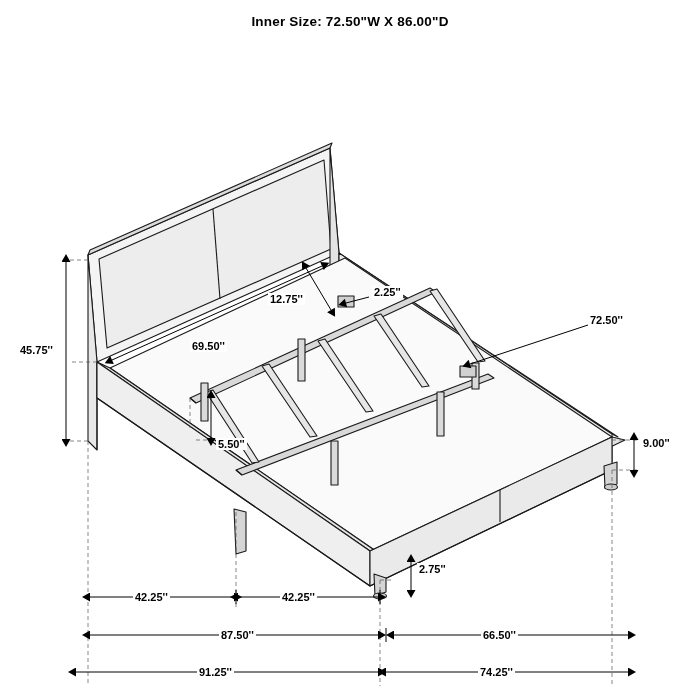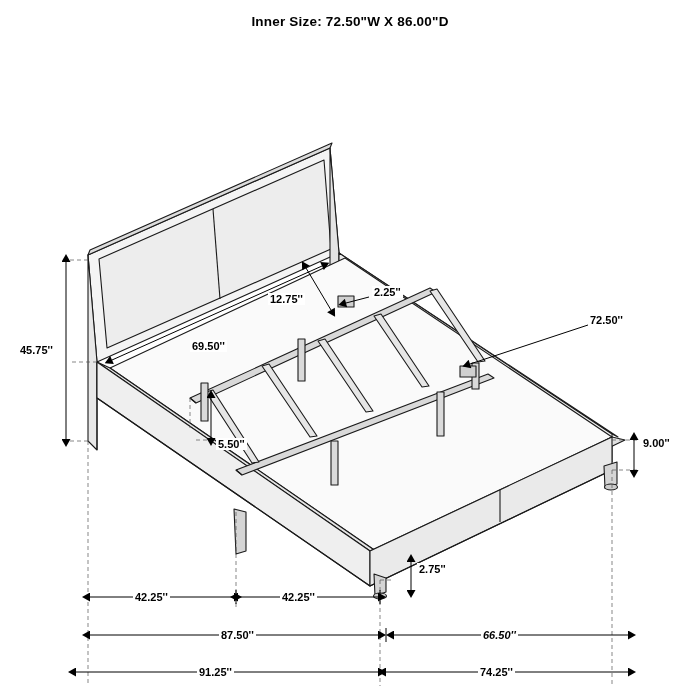--- a/index.html
+++ b/index.html
@@ -181,17 +181,17 @@
   <div class="dimlabel" style="left:268px; top:293px;">12.75''</div>
   <div class="dimlabel" style="left:372px; top:286px;">2.25''</div>
   <div class="dimlabel" style="left:588px; top:314px;text-align:center;">72.50''</div>
   <div class="dimlabel" style="left:18px;  top:344px;">45.75''</div>
   <div class="dimlabel" style="left:216px; top:418px;margin-top:20px;">5.50''</div>
   <div class="dimlabel" style="left:641px; top:437px;">9.00''</div>
   <div class="dimlabel" style="left:417px; top:563px;">2.75''</div>
   <div class="dimlabel" style="left:133px; top:591px;">42.25''</div>
   <div class="dimlabel" style="left:280px; top:591px;">42.25''</div>
   <div class="dimlabel" style="left:203px; top:629px;margin-left:16px;">87.50''</div>
-  <div class="dimlabel" style="left:481px; top:629px;font-style:italic;">66.50''</div>
+  <div class="dimlabel" style="left:481px; top:629px;">66.50''</div>
   <div class="dimlabel" style="left:197px; top:666px;text-align:right;">91.25''</div>
   <div class="dimlabel" style="left:478px; top:666px;">74.25''</div>
 
 </div>
 
 </body></html>

